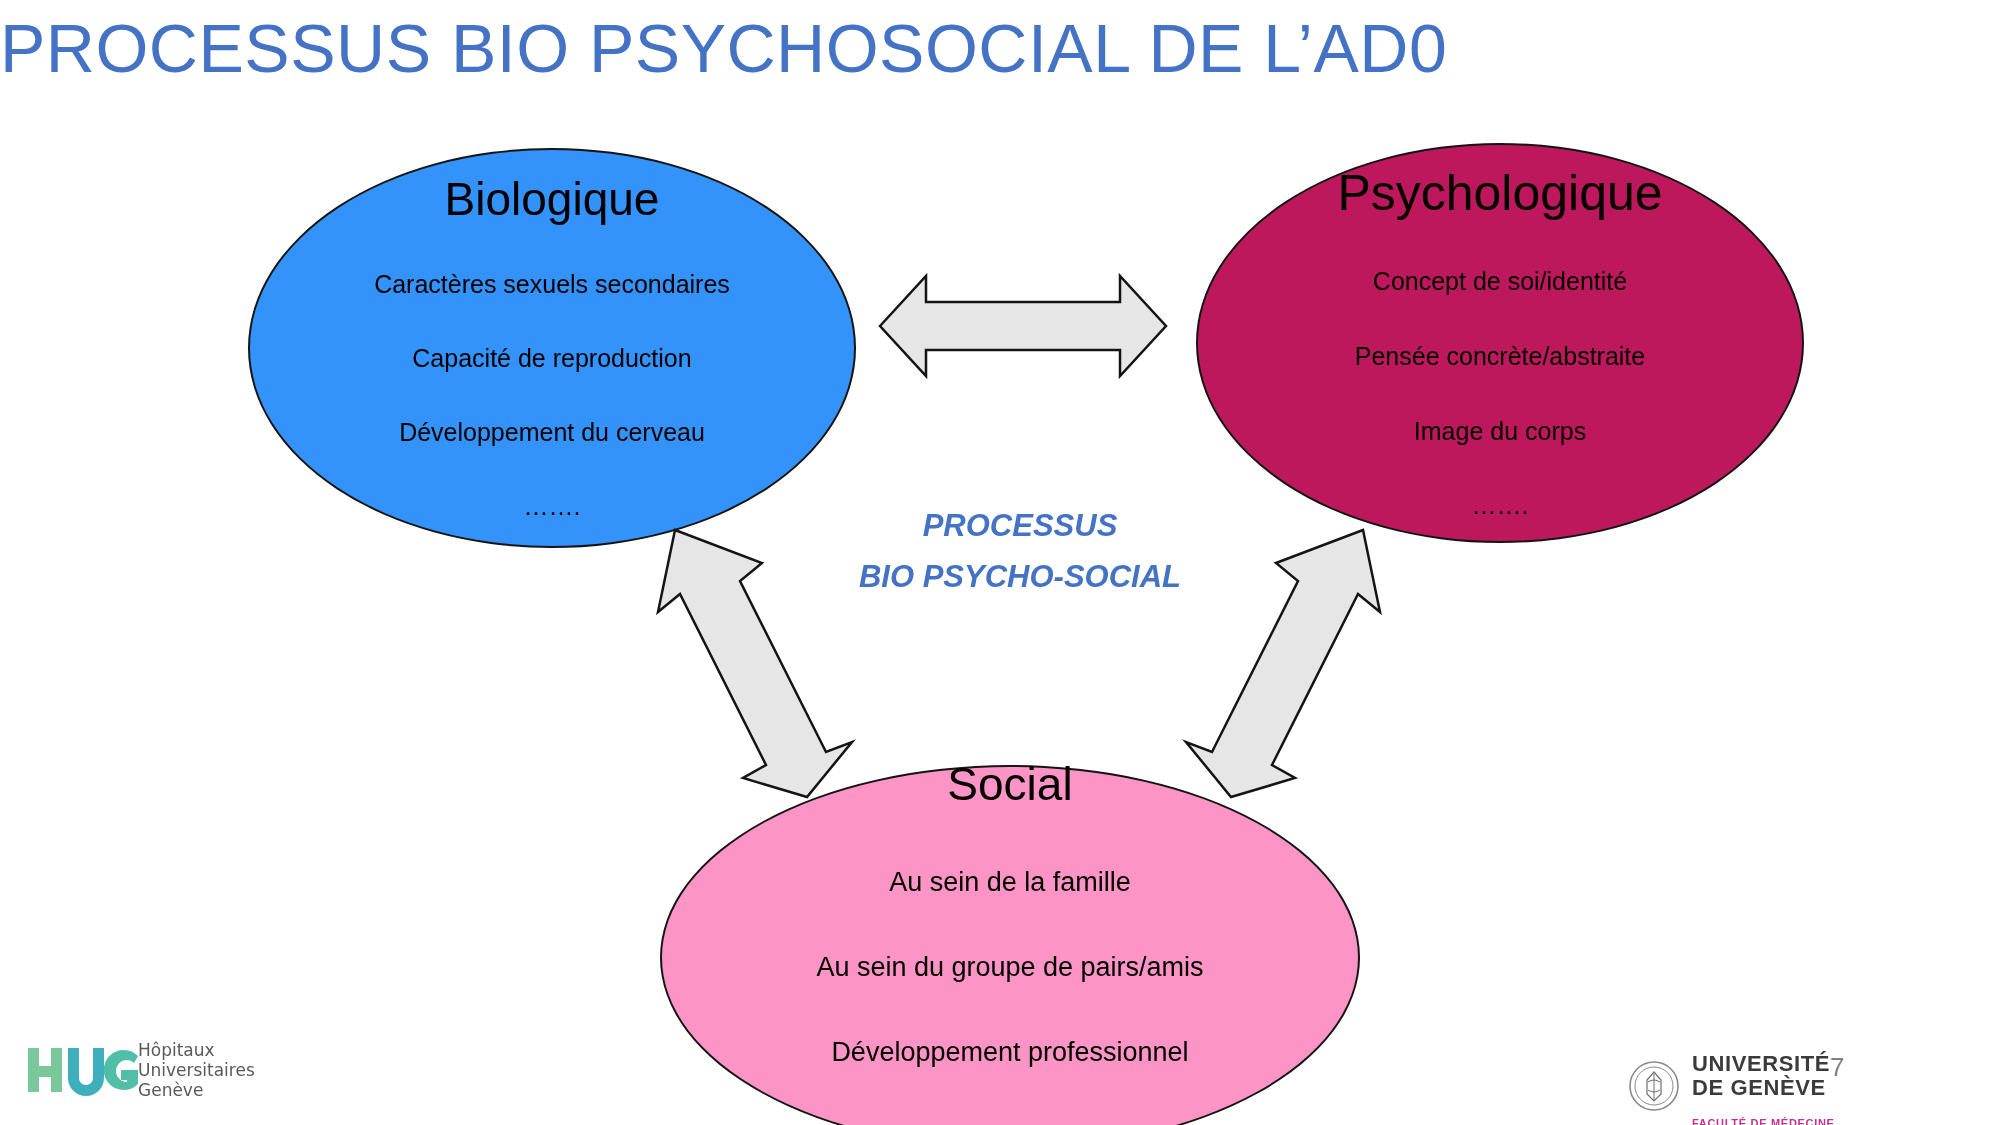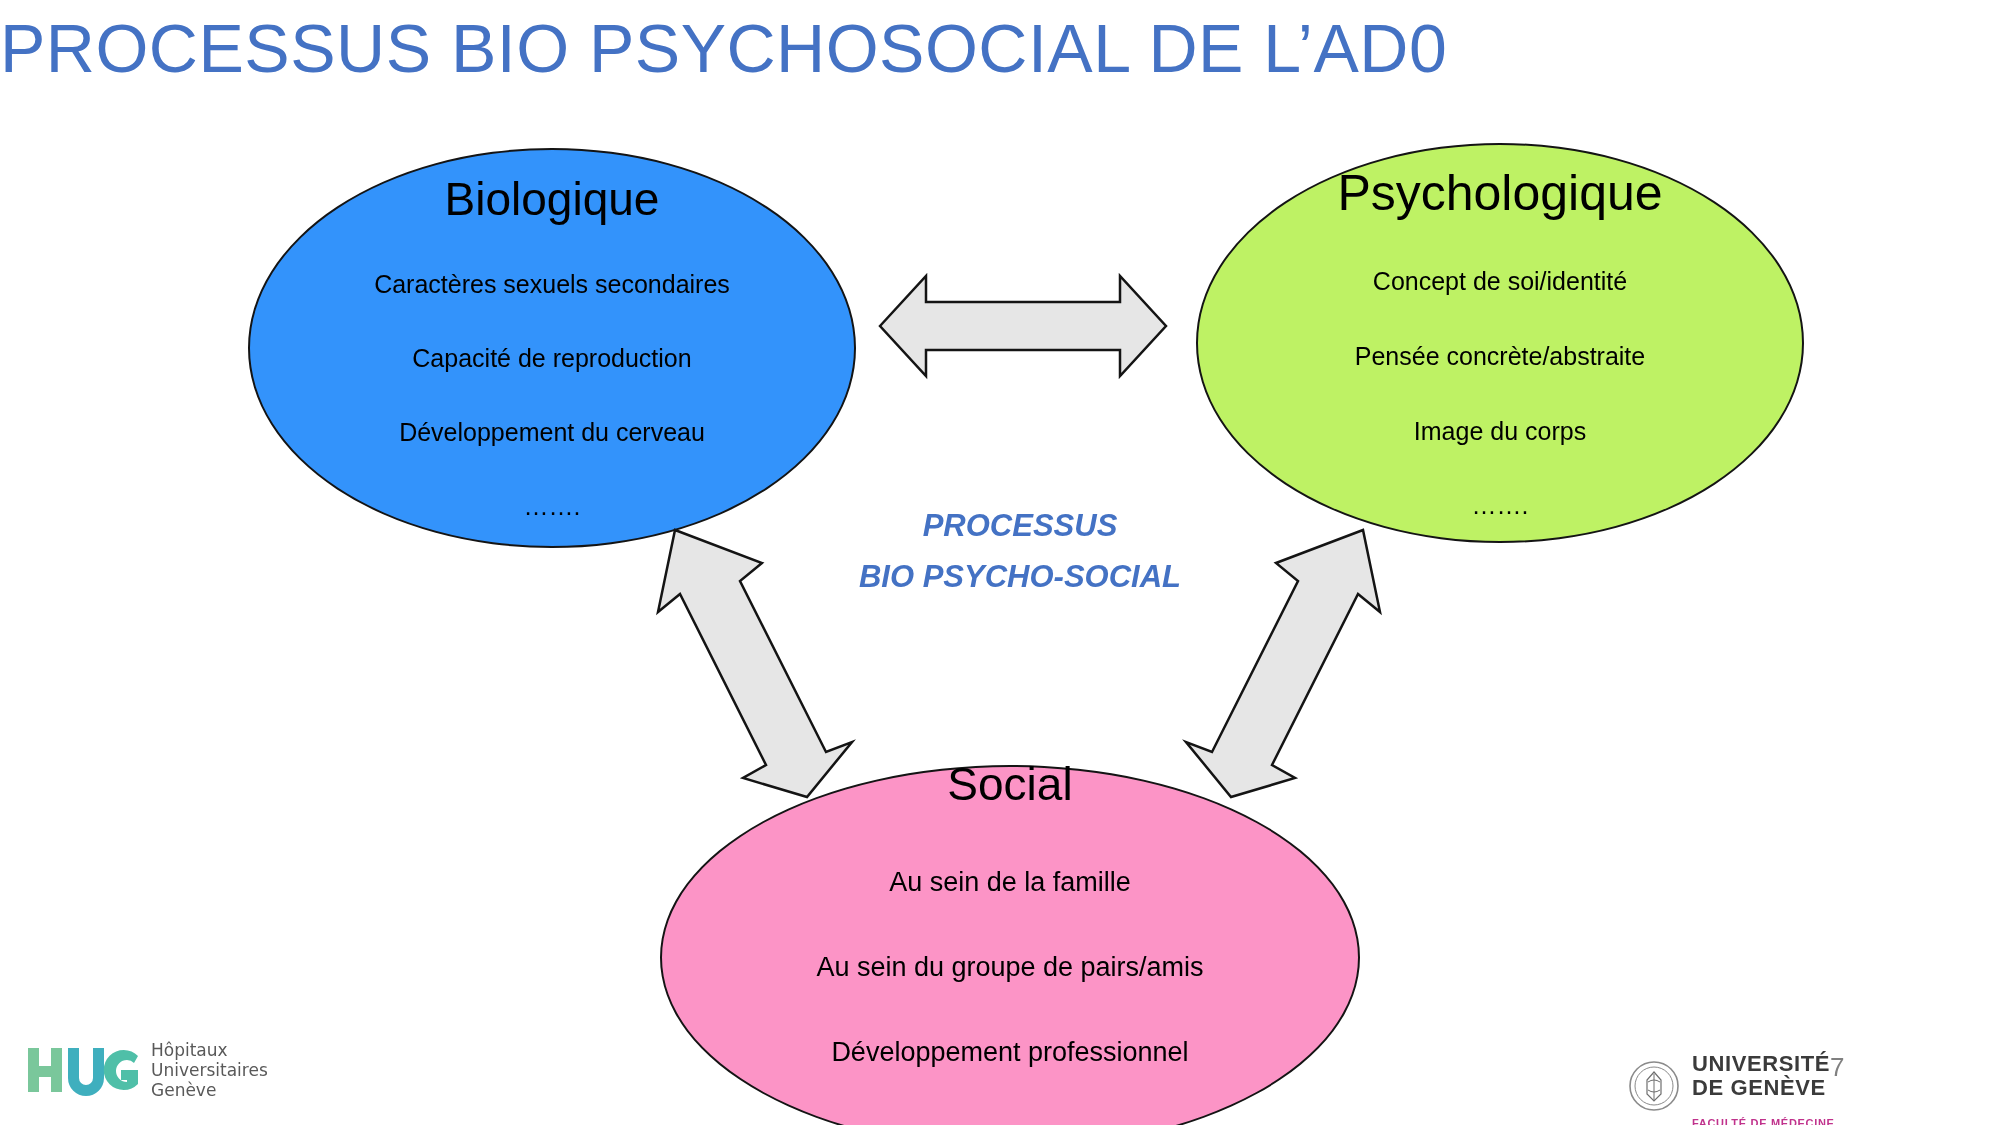--- a/index.html
+++ b/index.html
@@ -39,21 +39,21 @@
   .ell-dots{font-size:25px;line-height:35px;}
 
   #ellipse-biologique{
     left:248px;top:148px;width:608px;height:400px;
     background:#3393FB;
   }
   #ellipse-biologique .ell-title{margin-bottom:2px;}
 
   #ellipse-psychologique{
     left:1196px;top:143px;width:608px;height:400px;
-    background:#bef264;
+    background:#be185d;
   }
   #ellipse-psychologique .ell-title{font-size:50px;line-height:58px;margin-bottom:2px;}
   #ellipse-psychologique .ell-line{line-height:36px;}
 
   #ellipse-social{
     left:660px;top:765px;width:700px;height:385px;
     background:#FC94C6;
   }
   #ellipse-social .ell-title{font-size:46px;line-height:56px;margin-bottom:8px;}
   #ellipse-social .ell-line{font-size:27px;line-height:46px;}
@@ -68,21 +68,21 @@
 
   
   .arrow{position:absolute;}
 
   #arrow-horizontal{left:878px;top:262px;width:290px;height:128px;}
   #arrow-left-diag{left:630px;top:520px;width:230px;height:285px;}
   #arrow-right-diag{left:1178px;top:520px;width:230px;height:285px;}
 
   
   .hug-logo{position:absolute;left:28px;top:1040px;
-    display:flex;align-items:center;gap:13px;}
+    display:flex;align-items:center;gap:0;}
   .hug-mark{width:110px;height:52px;}
   .hug-words{
     font-size:17px;line-height:20px;color:#595959;
     font-family:"DejaVu Sans",sans-serif;
   }
 
   .unige-logo{position:absolute;left:1628px;top:1040px;
     display:flex;align-items:center;gap:12px;}
   .unige-seal{width:52px;height:52px;}
   .unige-text{display:flex;flex-direction:column;justify-content:center;}

